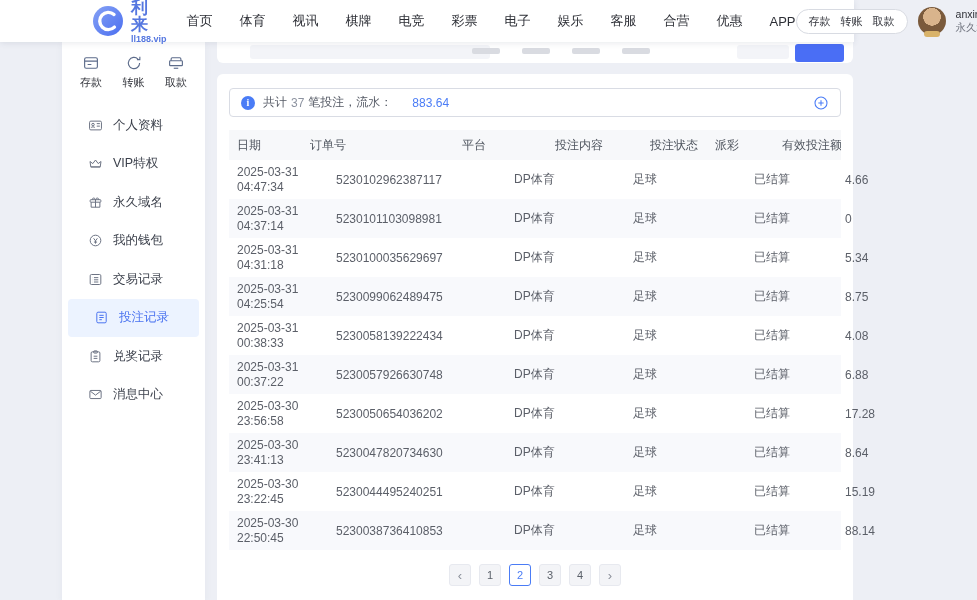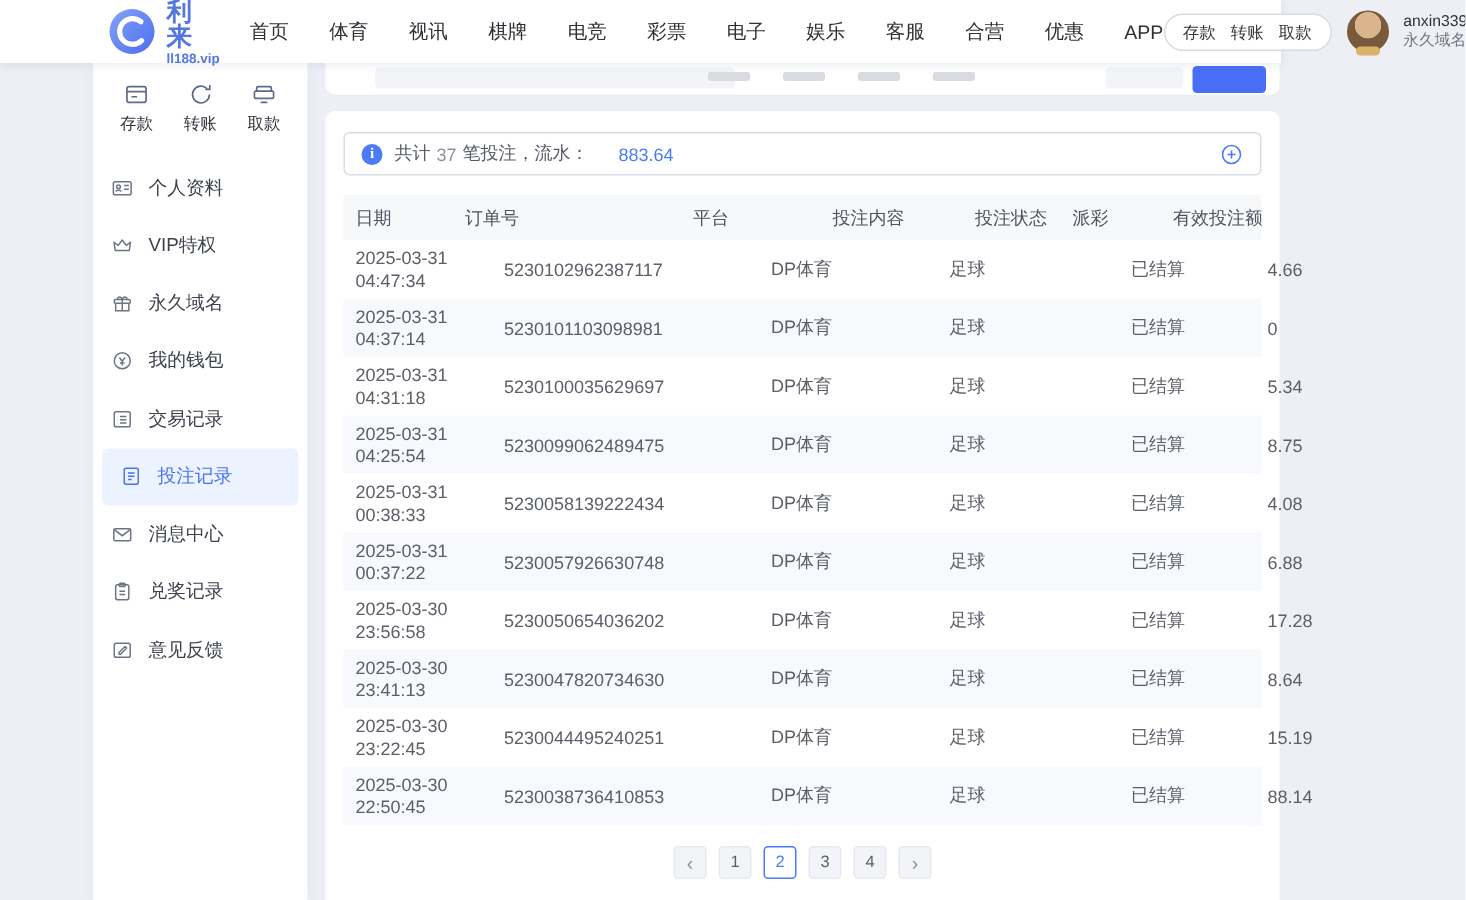--- a/index.html
+++ b/index.html
@@ -2,21 +2,21 @@
 <html><head>
 <meta charset="utf-8">
 <style>
   * { margin:0; padding:0; box-sizing:border-box; }
   html,body { width:977px; height:600px; }
   body { font-family:"Liberation Sans","DejaVu Sans",sans-serif; }
   .screen { position:relative; width:977px; height:600px; background:#edeff5; overflow:hidden; }
 
   
   .topbar { position:absolute; top:0; left:0; width:854px; height:42px; background:#fff;
-    display:flex; align-items:center; padding:0 10px 0 72px; box-shadow:0 1px 6px rgba(60,70,100,.12); z-index:9; }
+    display:flex; align-items:center; padding:0 10px 0 92px; box-shadow:0 1px 6px rgba(60,70,100,.12); z-index:9; }
   .logo { display:flex; align-items:center; gap:7px; cursor:pointer; }
   .logo-mark { width:32px; height:32px; flex:0 0 auto; }
   .logo-text { display:flex; flex-direction:column; line-height:1; }
   .logo-title { font-size:17px; font-weight:bold; color:#5577e0; letter-spacing:5px; }
   .logo-domain { font-size:9px; font-weight:bold; color:#5577e0; margin-top:2px; }
   .nav { display:flex; margin-left:20px; gap:27px;align-items:center; }
   .nav-item { font-size:13px; font-weight:500; color:#2d2f36; cursor:pointer; white-space:nowrap; }
   .top-right { margin-left:auto; display:flex; align-items:center; gap:10px; }
   .wallet-pill { display:flex; gap:10px; border:1px solid #d8dbe2; border-radius:14px; padding:4px 12px;
     font-size:11px; color:#33353c; background:#fff; }
@@ -29,21 +29,21 @@
   .user-line1 { color:#2f3138; display:flex; gap:7px; white-space:nowrap; }
   .user-line2 { color:#70747f; display:flex; align-items:center; gap:3px; white-space:nowrap; }
 
   
   .sidebar { position:absolute; top:42px; left:62px; width:143px; height:558px; background:#fff;
     box-shadow:0 2px 8px rgba(60,70,100,.05); }
   .quick-actions { display:flex; justify-content:space-between; padding:12px 18px 8px 18px; }
   .qa { display:flex; flex-direction:column; align-items:center; gap:3px; cursor:pointer; color:#5c6b8a; }
   .qa-label { font-size:11px; color:#33353c; }
   .menu { margin-top:8px; display:flex; flex-direction:column; }
-  .menu-item { height:38.5px; display:flex; align-items:center; gap:10px; padding-left:12px;
+  .menu-item { height:38.5px; display:flex; align-items:center; gap:10px; padding-left:26px;
     font-size:12.5px; color:#3c414c; cursor:pointer; }
   .menu-item .mi-icon { color:#6d7484; display:flex; }
   .menu-item.active { background:#ecf3ff; border-radius:4px; margin:0 6px; color:#4a73f0; }
   .menu-item.active .mi-icon { color:#4a73f0; }
 
   
   .filter-card { position:absolute; left:217px; top:42px; width:636px; height:21px; background:#fff;
     border-radius:0 0 6px 6px; overflow:hidden; }
   .filter-input-stub { position:absolute; left:33px; top:3px; width:240px; height:14px; background:#f3f4f8; border-radius:3px; cursor:text; }
   .filter-frag { position:absolute; top:6px; height:6px; background:#d9dbe1; border-radius:2px; }
@@ -225,44 +225,35 @@
           <svg width="15" height="15" viewBox="0 0 24 24" fill="none" stroke="currentColor" stroke-width="1.6">
             <rect x="4.5" y="3.5" width="15" height="17" rx="2"></rect>
               <path d="M8.5 8.5h7M8.5 12h7M8.5 15.5h4"></path>
           </svg>
         </span>
         <span class="mi-label">投注记录</span>
       </div>
       <div class="menu-item">
         <span class="mi-icon">
           <svg width="15" height="15" viewBox="0 0 24 24" fill="none" stroke="currentColor" stroke-width="1.6">
-            <rect x="3" y="5.5" width="18" height="13" rx="1.5"></rect>
-              <path d="M3.5 6.5L12 13l8.5-6.5"></path>
-          </svg>
-        </span>
-        <span class="mi-label">消息中心</span>
-      </div>
-      <div class="menu-item">
-        <span class="mi-icon">
-          <svg width="15" height="15" viewBox="0 0 24 24" fill="none" stroke="currentColor" stroke-width="1.6">
             <rect x="5" y="4.5" width="14" height="16" rx="2"></rect>
               <rect x="9" y="3" width="6" height="3.5" rx="1"></rect>
             <path d="M9 11.5h6M9 15h6"></path>
           </svg>
         </span>
         <span class="mi-label">兑奖记录</span>
       </div>
       <div class="menu-item">
         <span class="mi-icon">
           <svg width="15" height="15" viewBox="0 0 24 24" fill="none" stroke="currentColor" stroke-width="1.6">
-            <rect x="3.5" y="4.5" width="17" height="15" rx="2"></rect>
-              <path d="M8.5 14.5l6.5-6.5 1.7 1.7-6.5 6.5H8.5v-1.7z" stroke-linejoin="round"></path>
-          </svg>
-        </span>
-        <span class="mi-label">意见反馈</span>
+            <rect x="3" y="5.5" width="18" height="13" rx="1.5"></rect>
+              <path d="M3.5 6.5L12 13l8.5-6.5"></path>
+          </svg>
+        </span>
+        <span class="mi-label">消息中心</span>
       </div>
     </nav>
   </aside>
 
   <section class="filter-card">
     <div class="filter-input-stub"></div>
     <div class="filter-frag" style="left:255px;width:28px"></div>
     <div class="filter-frag" style="left:305px;width:28px"></div>
     <div class="filter-frag" style="left:355px;width:28px"></div>
     <div class="filter-frag" style="left:405px;width:28px"></div>

